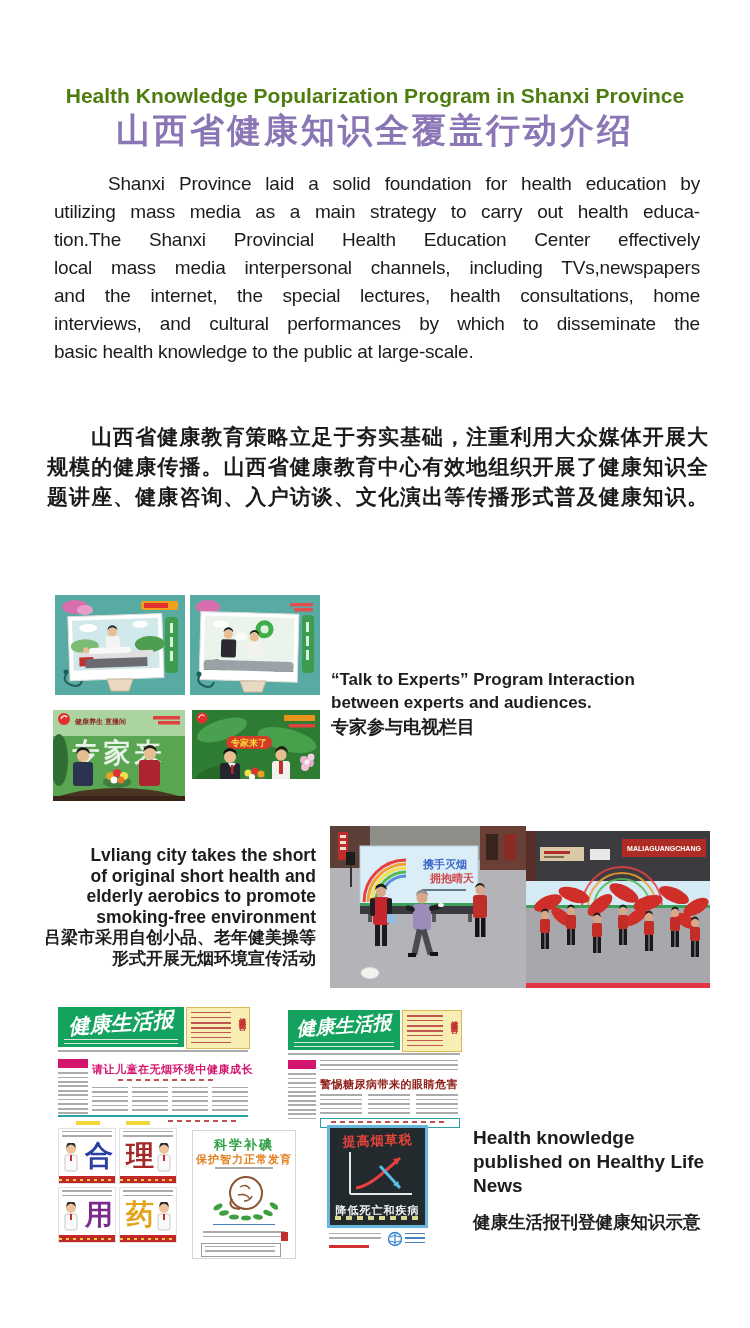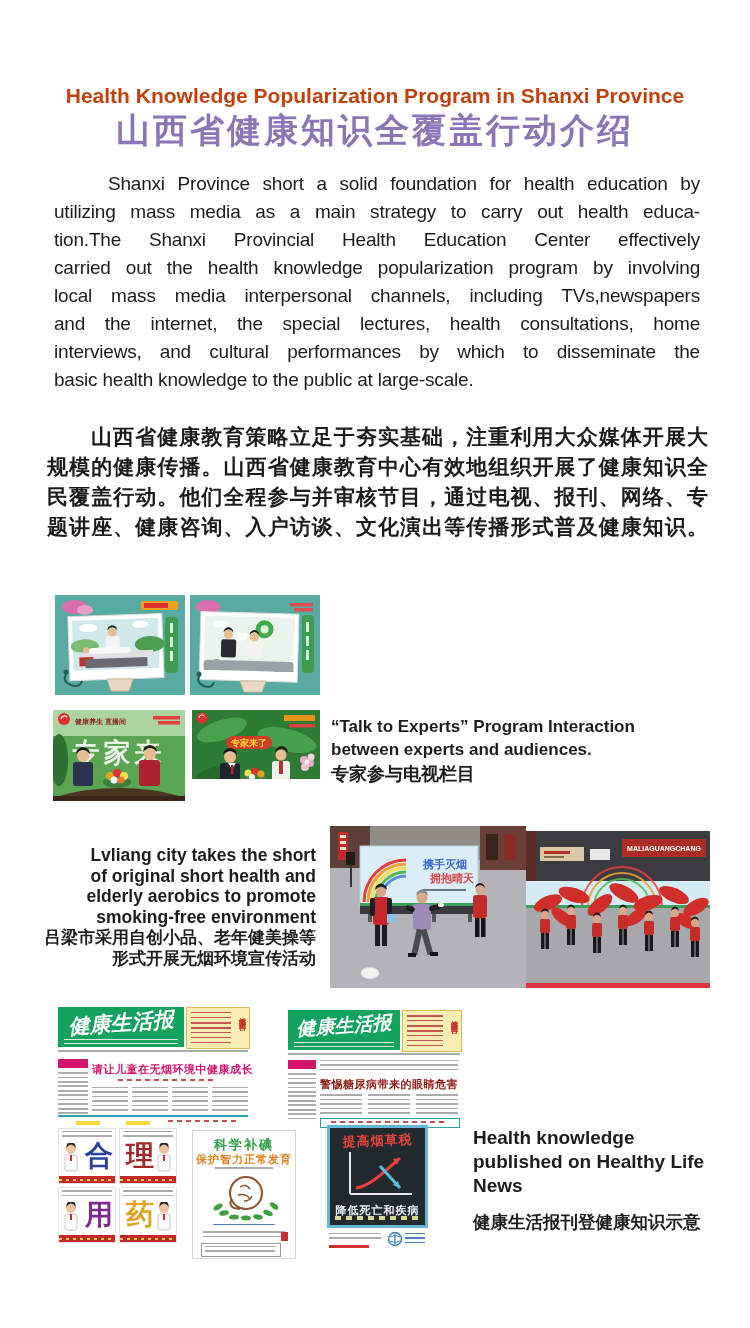--- a/index.html
+++ b/index.html
@@ -1,30 +1,30 @@
 <!DOCTYPE html>
 <html><head>
 <meta charset="utf-8">
 <style>
   html,body{margin:0;padding:0;background:#fff;}
   #page{position:relative;width:750px;height:1328px;background:#fff;overflow:hidden;
         font-family:"Liberation Sans", sans-serif;color:#1b1b1b;}
   .abs{position:absolute;}
   
-  #title-en{left:0;top:84px;width:750px;text-align:center;font-size:21px;font-weight:bold;color:#c2410c;}
+  #title-en{left:0;top:84px;width:750px;text-align:center;font-size:21px;font-weight:bold;color:#4d7c0f;}
   #title-zh{left:0;top:108px;width:750px;text-align:center;font-size:34px;font-weight:900;color:#8a76b5;letter-spacing:3px;}
   
   .para .ln{white-space:nowrap;text-align:justify;text-align-last:justify;}
   .para .ln:first-child{text-indent:var(--ind,0);}
   #para-en{left:54px;top:170px;width:646px;font-size:19px;line-height:28px;--ind:54px;letter-spacing:-0.2px;}
   #para-en .ln:last-child{text-align-last:left;}
   #para-zh{left:47px;top:422px;width:661px;font-size:21px;line-height:30px;font-weight:bold;--ind:44px;}
   
   .cap{font-weight:bold;color:#1d1d1d;}
-  #cap-tv{left:331px;top:668px;width:336px;font-size:17px;line-height:23px;margin-top:47px;}
+  #cap-tv{left:331px;top:668px;width:336px;font-size:17px;line-height:23px;}
   #cap-tv .zh{font-size:18px;margin-top:2px;}
   #cap-lvliang{left:40px;top:845px;width:276px;text-align:right;font-size:17.5px;line-height:20.5px;}
   #cap-lvliang .zh .ln{font-size:17px;line-height:21px;}
   #cap-news{left:473px;top:1126px;width:250px;font-size:19px;line-height:24px;}
   #cap-news .zh{font-size:17.5px;margin-top:12px;}
   
   .tv{overflow:hidden;}
   
   .paper{background:#fff;}
   .tt{background:repeating-linear-gradient(to bottom,#8f8f8f 0 1.5px,transparent 1.5px 4.5px);opacity:.75;}
@@ -56,34 +56,32 @@
 </style>
 </head>
 <body>
 
 <div id="page">
 
   <div class="abs" id="title-en">Health Knowledge Popularization Program in Shanxi Province</div>
   <div class="abs" id="title-zh">山西省健康知识全覆盖行动介绍</div>
 
   <div class="abs para en" id="para-en">
-      <div class="ln">Shanxi Province short a solid foundation for health education by</div>
+      <div class="ln">Shanxi Province laid a solid foundation for health education by</div>
       <div class="ln">utilizing mass media as a main strategy to carry out health educa-</div>
       <div class="ln">tion.The Shanxi Provincial Health Education Center effectively</div>
-      <div class="ln">carried out the health knowledge popularization program by involving</div>
       <div class="ln">local mass media interpersonal channels, including TVs,newspapers</div>
       <div class="ln">and the internet, the special lectures, health consultations, home</div>
       <div class="ln">interviews, and cultural performances by which to disseminate the</div>
       <div class="ln">basic health knowledge to the public at large-scale.</div>
     </div>
 
   <div class="abs para zh" id="para-zh">
       <div class="ln">山西省健康教育策略立足于夯实基础，注重利用大众媒体开展大</div>
       <div class="ln">规模的健康传播。山西省健康教育中心有效地组织开展了健康知识全</div>
-      <div class="ln">民覆盖行动。他们全程参与并审核节目，通过电视、报刊、网络、专</div>
       <div class="ln">题讲座、健康咨询、入户访谈、文化演出等传播形式普及健康知识。</div>
     </div>
 
   <div class="abs tv" style="left:55px;top:595px;width:130px;height:100px;">
     <svg width="130" height="100">
       <rect width="130" height="100" fill="#57aba2"></rect>
       <ellipse cx="20" cy="12" rx="13" ry="7" fill="#e668b0" opacity="0.9"></ellipse>
       <ellipse cx="30" cy="15" rx="8" ry="5" fill="#f2a0cc" opacity="0.9"></ellipse>
       <rect x="86" y="6" width="37" height="9" rx="2" fill="#f0a01c"></rect>
       <rect x="89" y="8" width="24" height="5" fill="#e03030"></rect>

